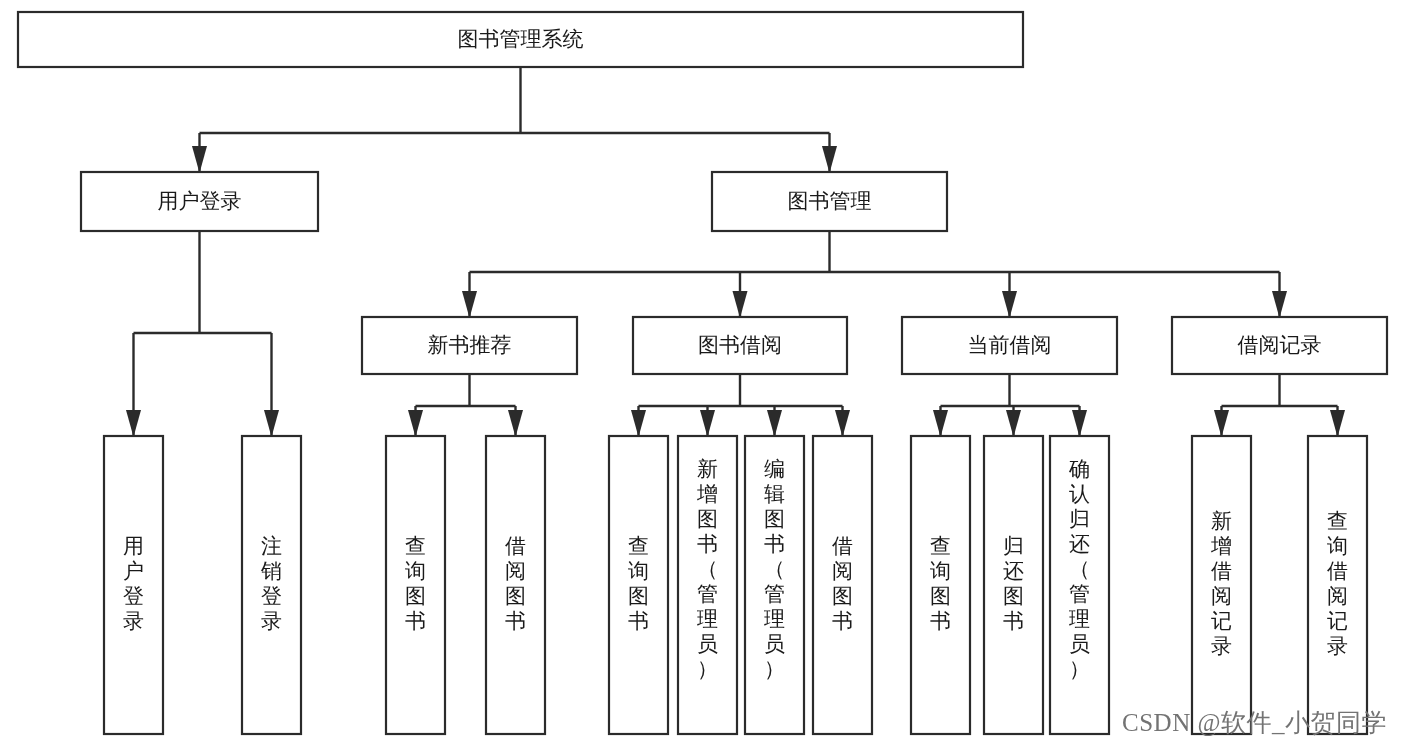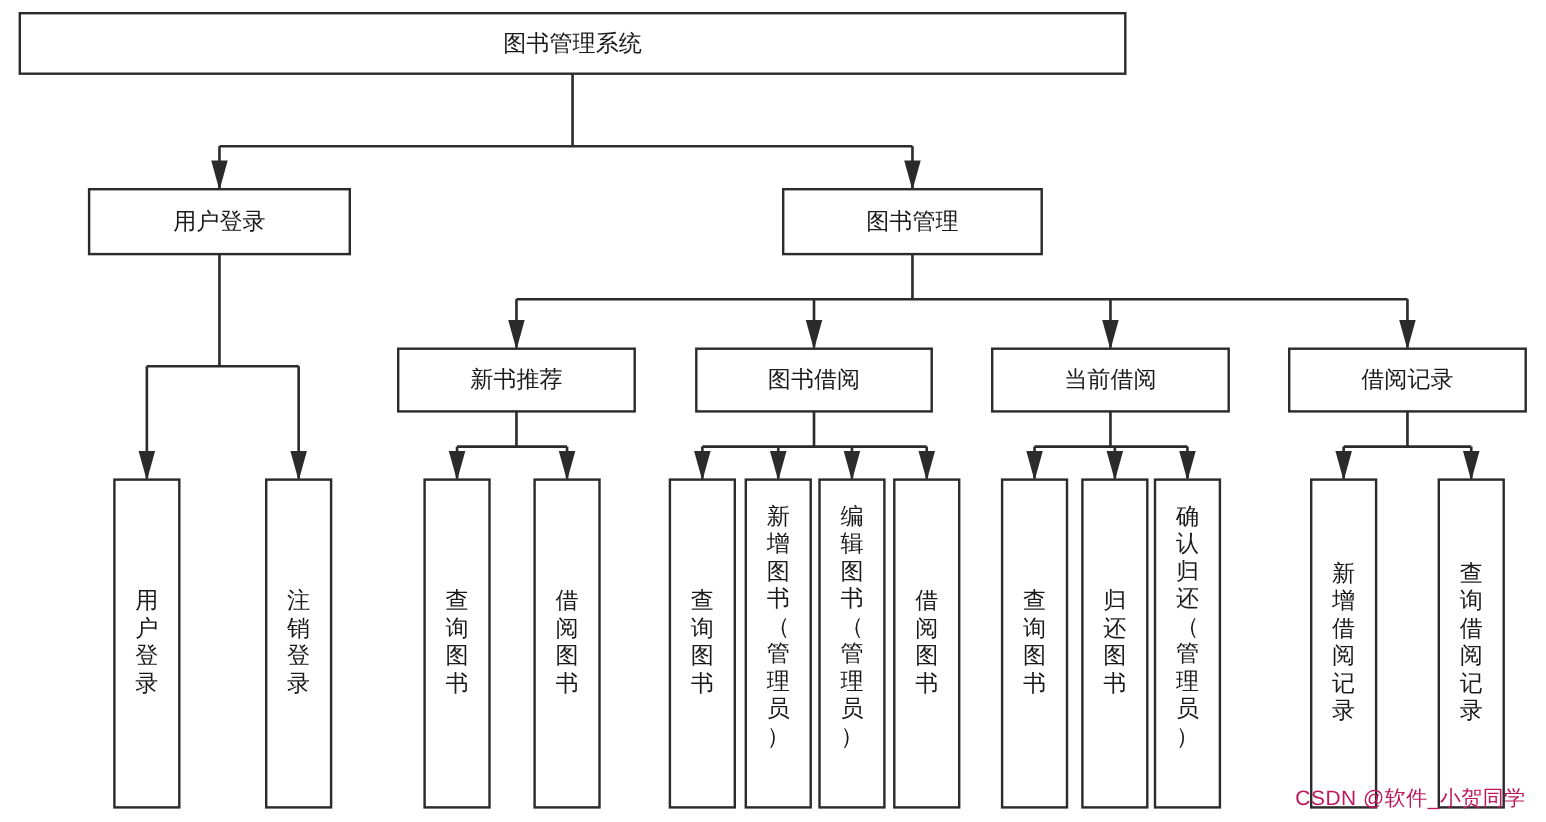--- a/index.html
+++ b/index.html
@@ -45,23 +45,23 @@
   .node-label-v {
     font-family: "Liberation Sans", "DejaVu Sans", sans-serif;
     font-size: 21px;
     fill: #1a1a1a;
     text-anchor: middle;
   }
   .watermark {
     position: absolute;
     right: 18px;
     bottom: 8px;
-    font-family: Liberation Sans, sans-serif;
-    font-size: 19px;
-    color: #be185d;
+    font-family: Liberation Serif, serif;
+    font-size: 25px;
+    color: #737373;
     letter-spacing: 0.5px;
     white-space: nowrap;
     user-select: none;
   }
 </style>
 </head>
 <body>
 
 <svg id="canvas" viewBox="0 0 1405 747">
   <g id="edge-layer">

